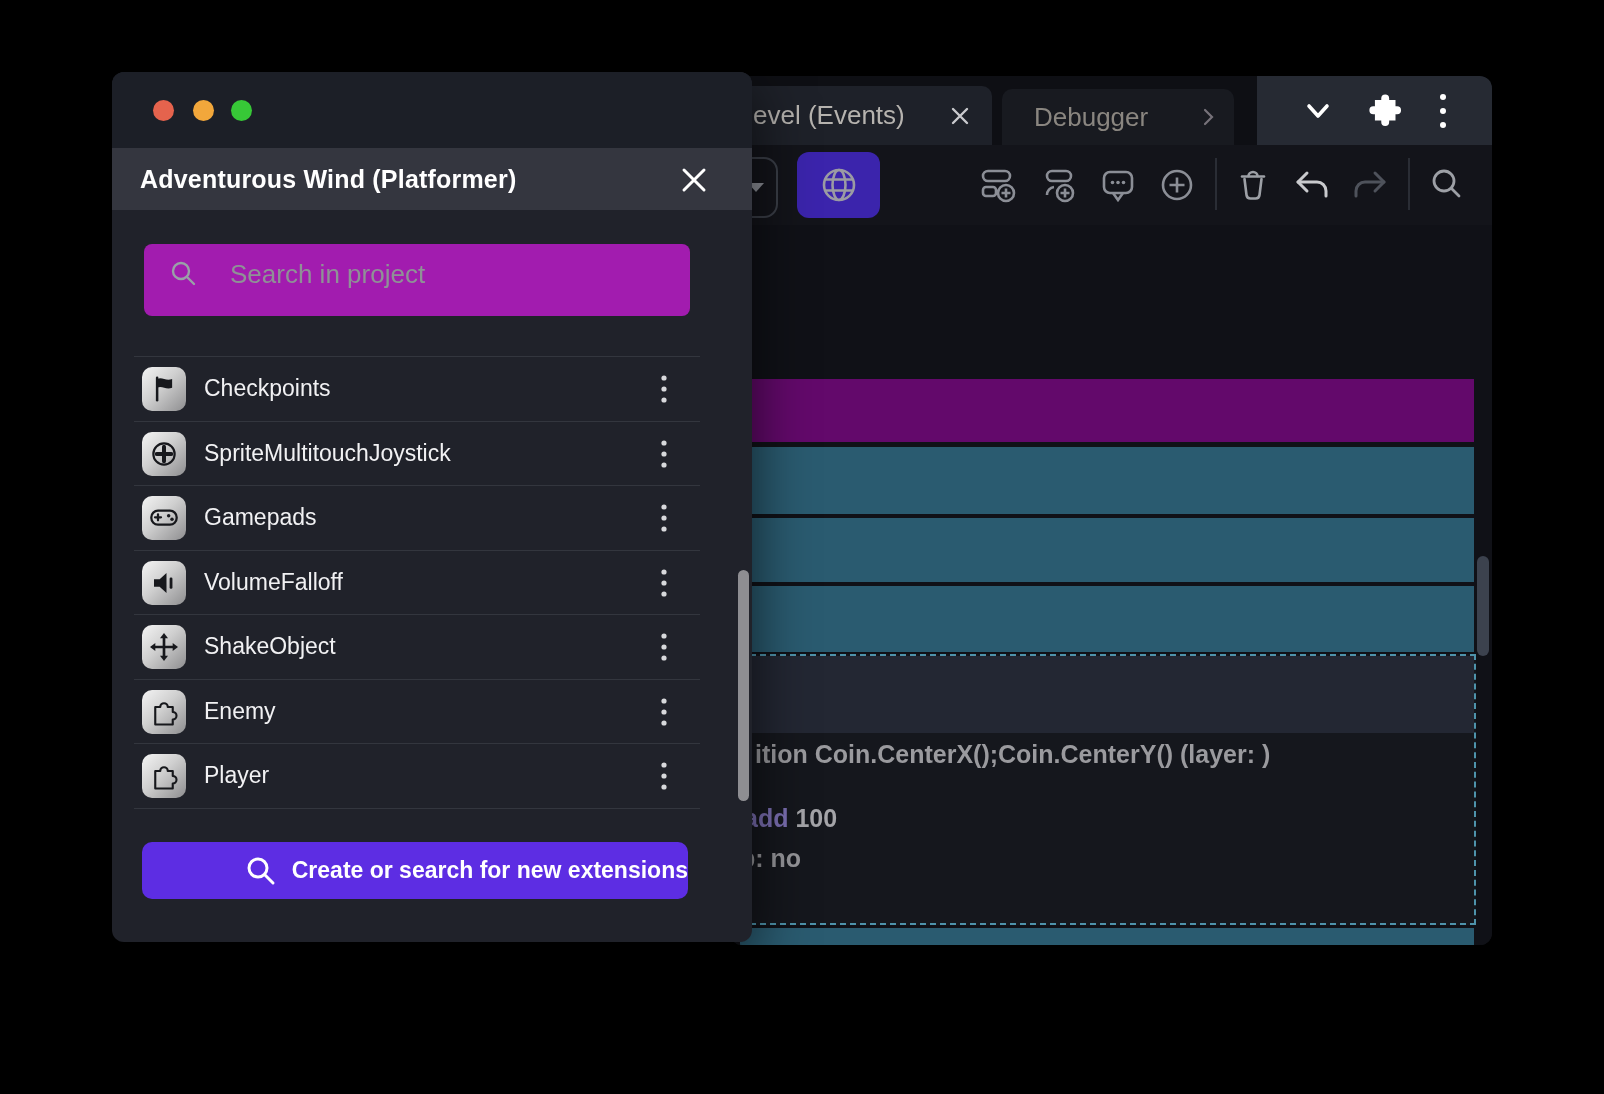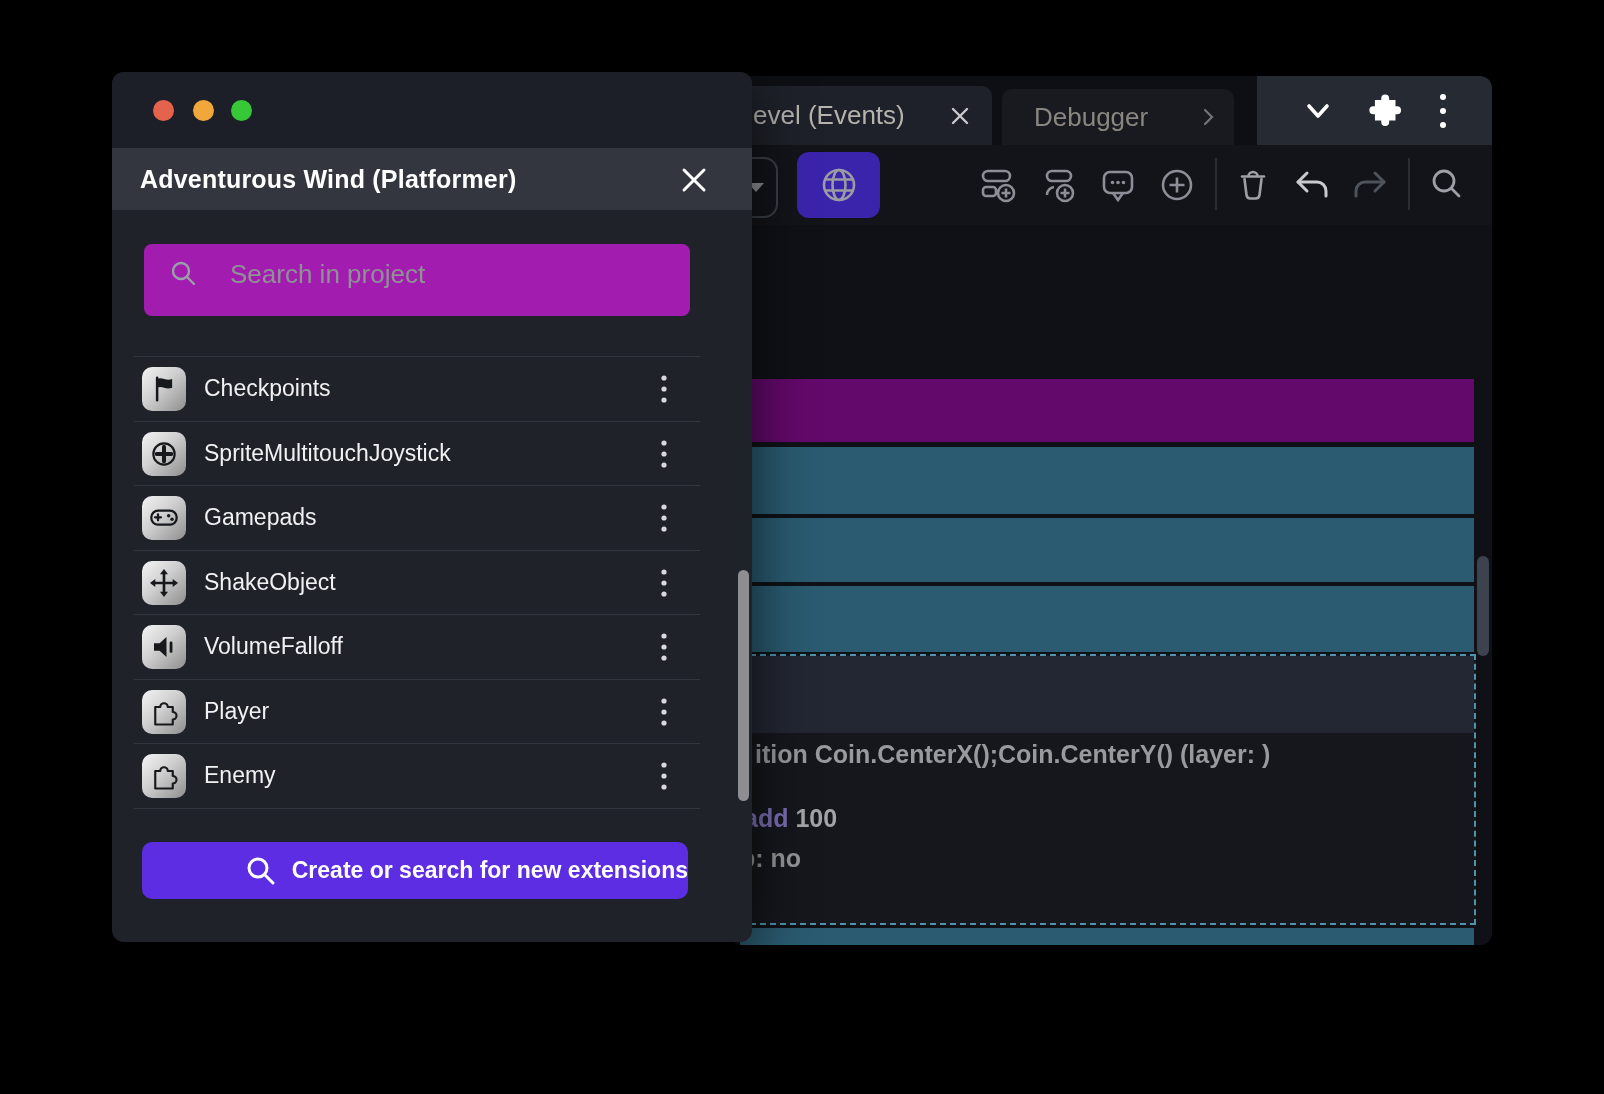--- a/index.html
+++ b/index.html
@@ -294,20 +294,37 @@
           <svg width="8" height="30" viewBox="0 0 8 30">
               <circle cx="4" cy="4" r="2.6" fill="#D8D9DC"></circle>
               <circle cx="4" cy="15" r="2.6" fill="#D8D9DC"></circle>
               <circle cx="4" cy="26" r="2.6" fill="#D8D9DC"></circle>
             </svg>
         </span>
       </div>
 
       <div class="list-item">
         <span class="tile">
+          <svg width="30" height="30" viewBox="0 0 48 48">
+            <path d="M8 18 H17 L28 8 V40 L17 30 H8 z" fill="#17181C"></path>
+            <rect x="33" y="15" width="4.5" height="18" rx="2" fill="#17181C"></rect>
+          </svg>
+        </span>
+        <span class="list-label">VolumeFalloff</span>
+        <span class="kebab">
+          <svg width="8" height="30" viewBox="0 0 8 30">
+              <circle cx="4" cy="4" r="2.6" fill="#D8D9DC"></circle>
+              <circle cx="4" cy="15" r="2.6" fill="#D8D9DC"></circle>
+              <circle cx="4" cy="26" r="2.6" fill="#D8D9DC"></circle>
+            </svg>
+        </span>
+      </div>
+
+      <div class="list-item">
+        <span class="tile">
           <svg width="32" height="32" viewBox="0 0 48 48">
             <g stroke="#17181C" stroke-width="4" stroke-linecap="round">
                 <path d="M24 10 V38 M10 24 H38"></path>
               </g>
             <g fill="#17181C">
               <path d="M24 3 L30 11 H18 z"></path>
                 <path d="M24 45 L30 37 H18 z"></path>
               <path d="M3 24 L11 18 V30 z"></path>
                 <path d="M45 24 L37 18 V30 z"></path>
             </g>
@@ -319,57 +336,40 @@
               <circle cx="4" cy="4" r="2.6" fill="#D8D9DC"></circle>
               <circle cx="4" cy="15" r="2.6" fill="#D8D9DC"></circle>
               <circle cx="4" cy="26" r="2.6" fill="#D8D9DC"></circle>
             </svg>
         </span>
       </div>
 
       <div class="list-item">
         <span class="tile">
           <svg width="30" height="30" viewBox="0 0 48 48">
-            <path d="M8 18 H17 L28 8 V40 L17 30 H8 z" fill="#17181C"></path>
-            <rect x="33" y="15" width="4.5" height="18" rx="2" fill="#17181C"></rect>
-          </svg>
-        </span>
-        <span class="list-label">VolumeFalloff</span>
+              <path fill="none" stroke="#17181C" stroke-width="3.4" stroke-linejoin="round" d="M10 16 h8 a6 6 0 0 1 12 0 h8 v8 a6 6 0 0 1 0 12 v8 h-28 z"></path>
+            </svg>
+        </span>
+        <span class="list-label">Enemy</span>
         <span class="kebab">
           <svg width="8" height="30" viewBox="0 0 8 30">
               <circle cx="4" cy="4" r="2.6" fill="#D8D9DC"></circle>
               <circle cx="4" cy="15" r="2.6" fill="#D8D9DC"></circle>
               <circle cx="4" cy="26" r="2.6" fill="#D8D9DC"></circle>
             </svg>
         </span>
       </div>
 
       <div class="list-item">
         <span class="tile">
           <svg width="30" height="30" viewBox="0 0 48 48">
               <path fill="none" stroke="#17181C" stroke-width="3.4" stroke-linejoin="round" d="M10 16 h8 a6 6 0 0 1 12 0 h8 v8 a6 6 0 0 1 0 12 v8 h-28 z"></path>
             </svg>
         </span>
         <span class="list-label">Player</span>
-        <span class="kebab">
-          <svg width="8" height="30" viewBox="0 0 8 30">
-              <circle cx="4" cy="4" r="2.6" fill="#D8D9DC"></circle>
-              <circle cx="4" cy="15" r="2.6" fill="#D8D9DC"></circle>
-              <circle cx="4" cy="26" r="2.6" fill="#D8D9DC"></circle>
-            </svg>
-        </span>
-      </div>
-
-      <div class="list-item">
-        <span class="tile">
-          <svg width="30" height="30" viewBox="0 0 48 48">
-              <path fill="none" stroke="#17181C" stroke-width="3.4" stroke-linejoin="round" d="M10 16 h8 a6 6 0 0 1 12 0 h8 v8 a6 6 0 0 1 0 12 v8 h-28 z"></path>
-            </svg>
-        </span>
-        <span class="list-label">Enemy</span>
         <span class="kebab">
           <svg width="8" height="30" viewBox="0 0 8 30">
               <circle cx="4" cy="4" r="2.6" fill="#D8D9DC"></circle>
               <circle cx="4" cy="15" r="2.6" fill="#D8D9DC"></circle>
               <circle cx="4" cy="26" r="2.6" fill="#D8D9DC"></circle>
             </svg>
         </span>
       </div>
 
     </div>

